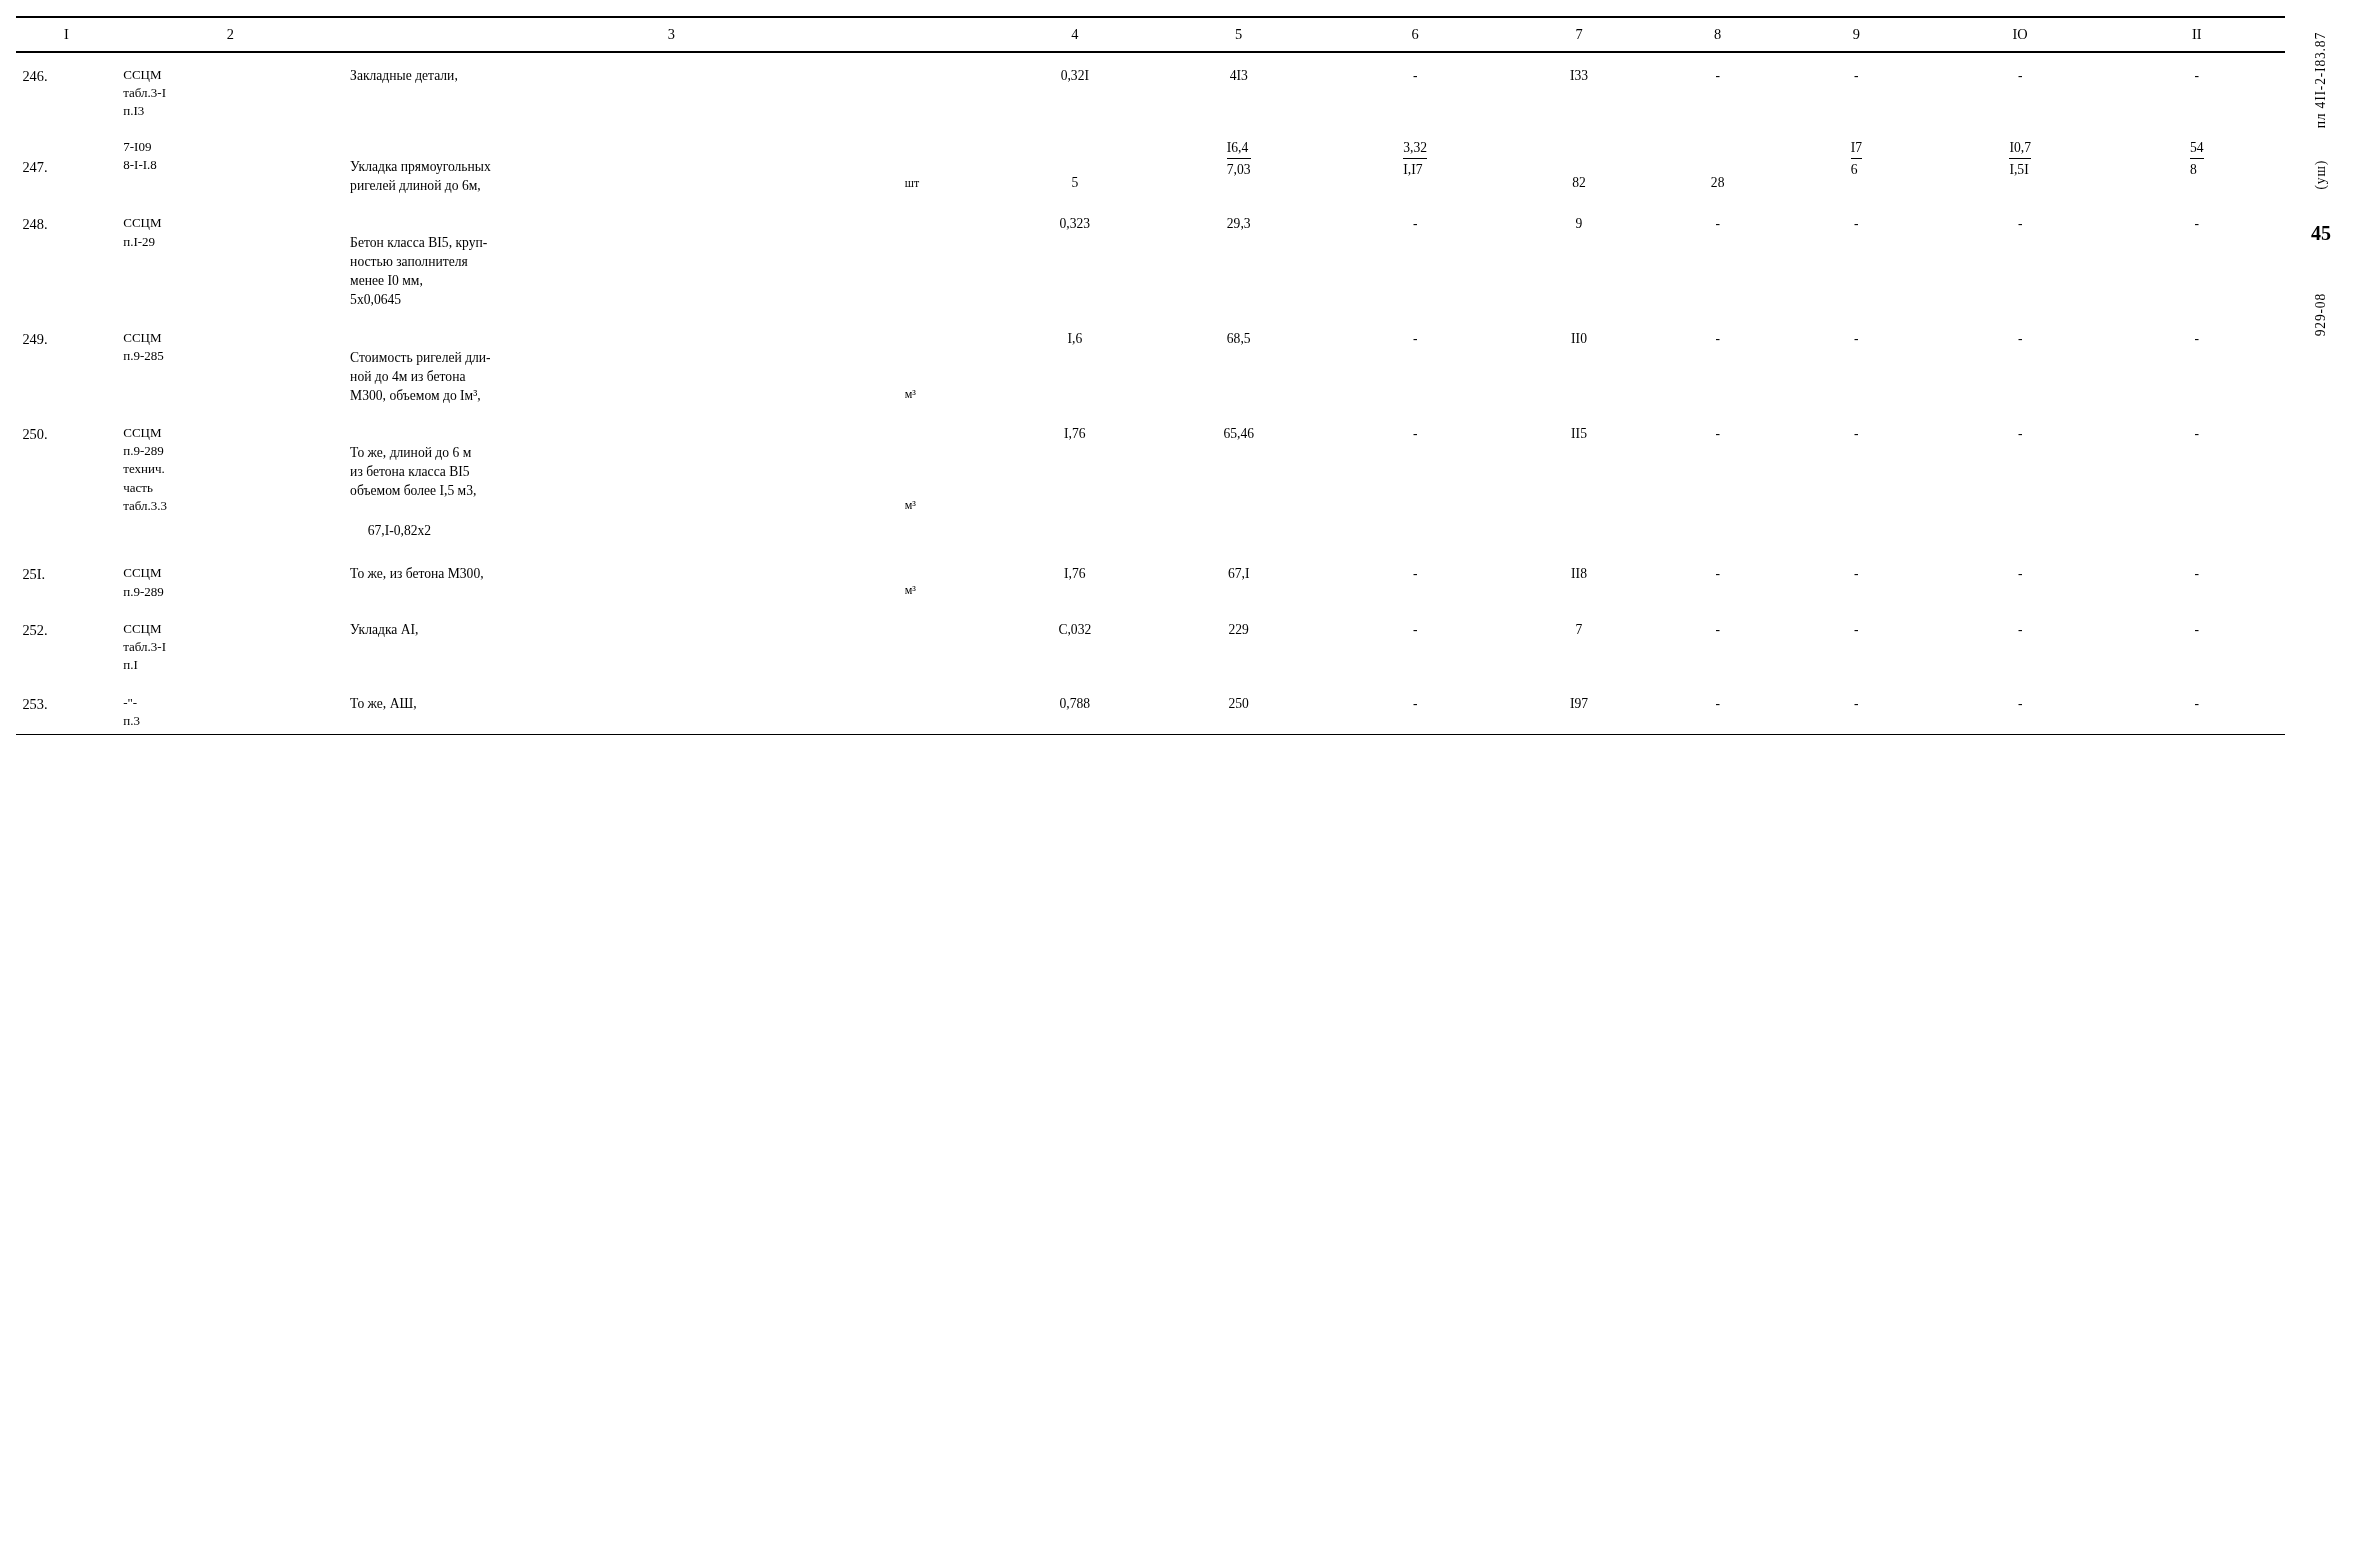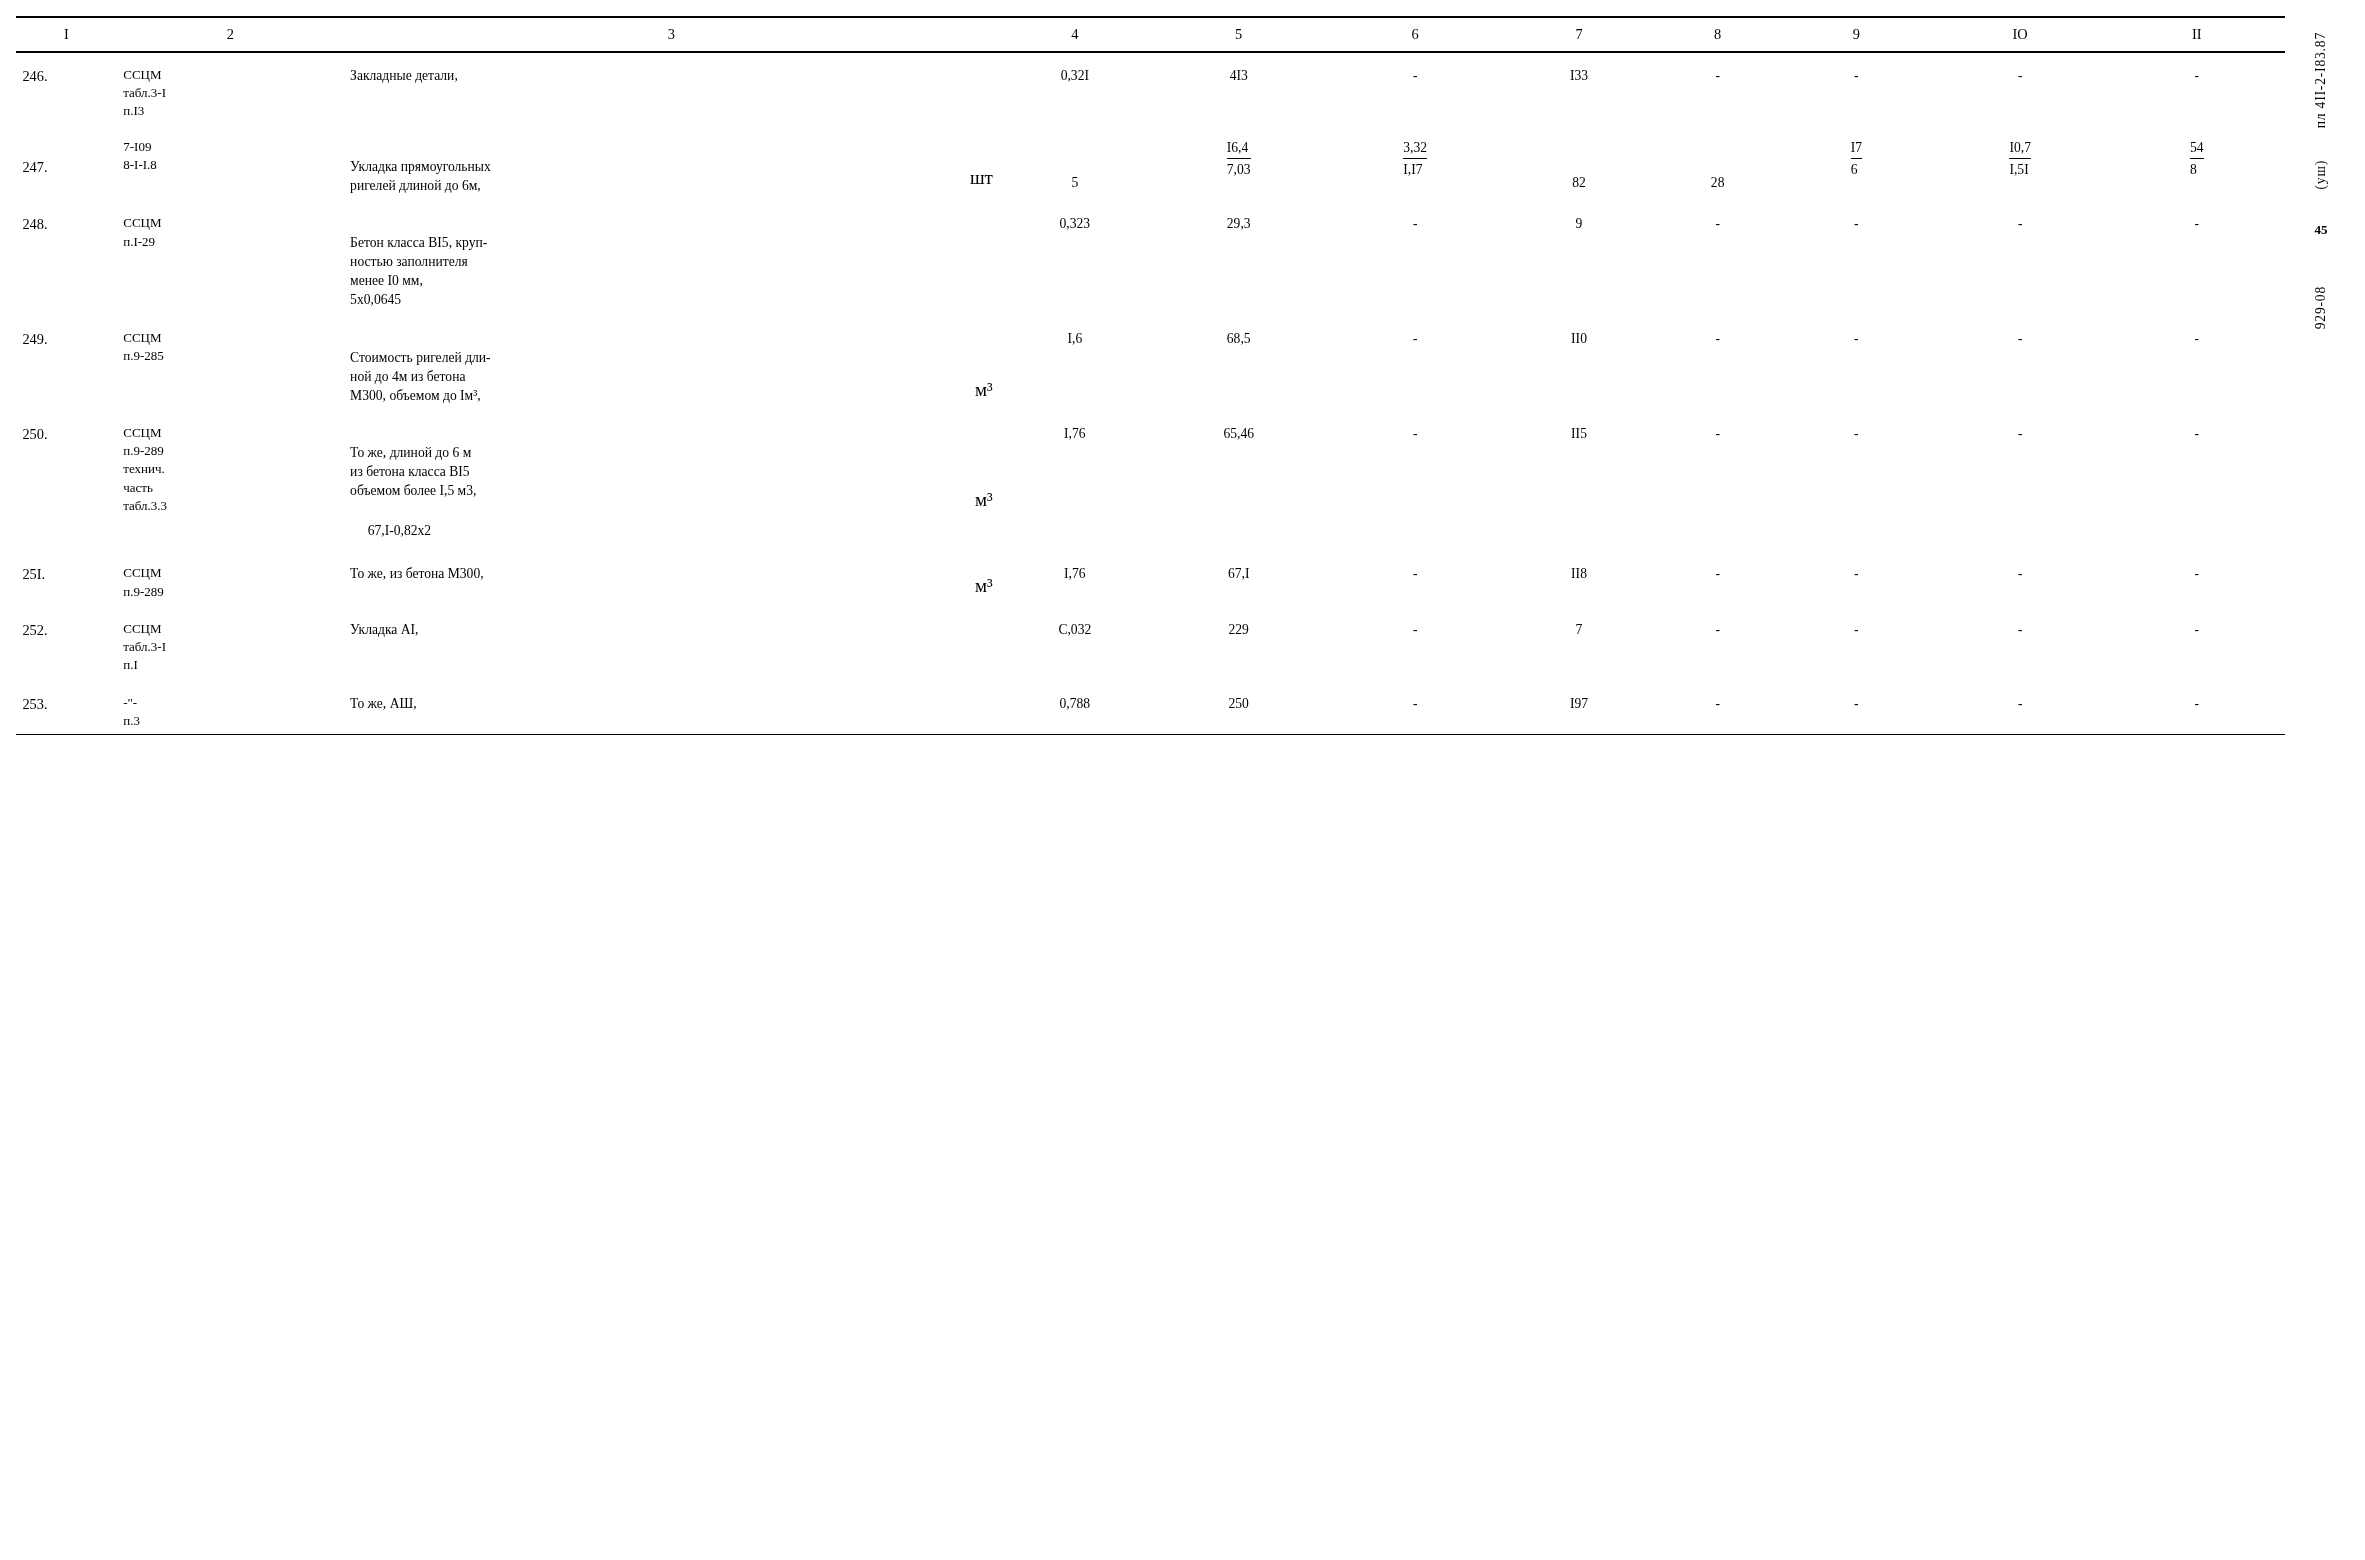--- a/index.html
+++ b/index.html
@@ -59,22 +59,22 @@
       padding-top: 6.4px;
     }
 
     .desc-cell {
       font-size: 13.6px;
       vertical-align: top;
       padding-top: 6.4px;
     }
 
     .unit-cell {
-      font-size: 19px;
-      text-align: right;
+      font-size: 12px;
+      text-align: left;
       vertical-align: bottom;
       padding-bottom: 3.2px;
     }
 
     .val-cell {
       text-align: center;
       vertical-align: top;
       padding-top: 6.4px;
       font-size: 13.6px;
     }
@@ -377,18 +377,18 @@
       <tr>
         <td colspan="12" style="border-bottom: 1.6px solid #000; padding:0; height:3.2px;"></td>
       </tr>
 
     </tbody>
   </table>
 
   <div class="right-margin-text">
     <span class="rotated-label" style="margin-top:16px;font-size:13.6px;">пл 4II-2-I83.87</span>
     <span class="rotated-label" style="margin-top:32px;font-size:13.6px;">(уш)</span>
-    <span style="font-size:13px;font-weight:bold;margin-top:32px;">45</span>
+    <span style="font-size:20px;font-weight:bold;margin-top:32px;">45</span>
     <span class="rotated-label" style="margin-top:48px;font-size:13.6px;">929-08</span>
   </div>
 
 </div>
 
 
 </body></html>

